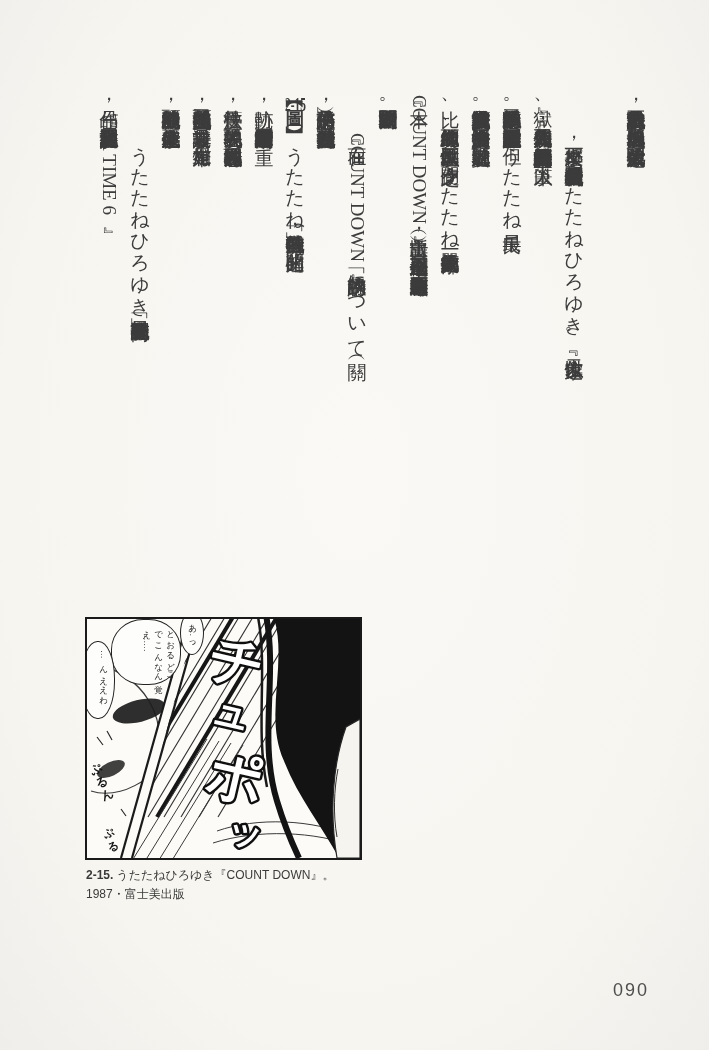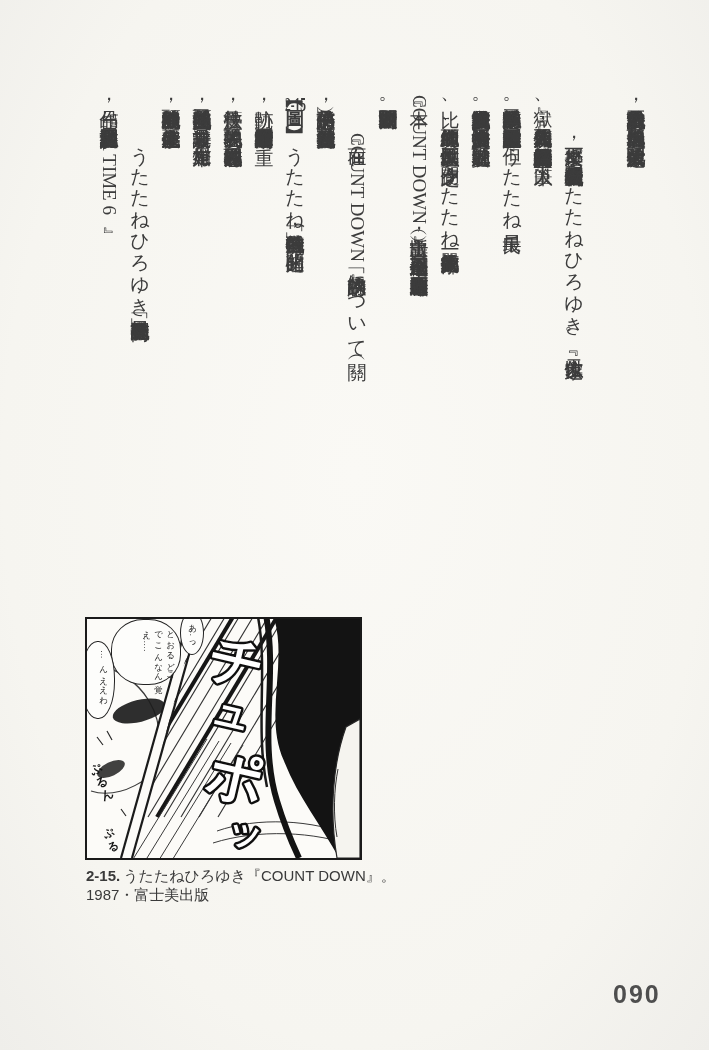--- a/index.html
+++ b/index.html
@@ -43,28 +43,28 @@
   .hand-sfx{
     position:absolute;writing-mode:vertical-rl;color:#161616;
     font-weight:bold;font-size:12px;line-height:12px;
   }
   .hand-sfx.one{left:6px;top:136px;transform:rotate(-24deg);}
   .hand-sfx.two{left:16px;top:202px;transform:rotate(-18deg);font-size:11px;}
   
   .caption{
     position:absolute;left:86px;top:866px;width:320px;
     font-family:"Liberation Sans","DejaVu Sans",sans-serif;
-    font-size:15px;line-height:19px;color:#3a3a3a;
+    font-size:12px;line-height:19px;color:#3a3a3a;
   }
   .cap-label{font-weight:bold;margin-right:3px;}
   
   .page-number{
     position:absolute;left:613px;top:980px;
     font-family:"Liberation Sans","DejaVu Sans",sans-serif;
-    font-weight:bold;font-size:25px;letter-spacing:2px;color:#4e4e4e;
+    font-weight:normal;font-size:18px;letter-spacing:2px;color:#4e4e4e;
   }
 </style>
 </head>
 <body>
 
 <div class="page">
 
   <div class="text-block">
     <div class="col">或許正是奧浩哉對乳房的愛，以及那無與倫比的表現力，才成就了這項偉大發明吧。</div>
     <div class="col spacer"></div>

